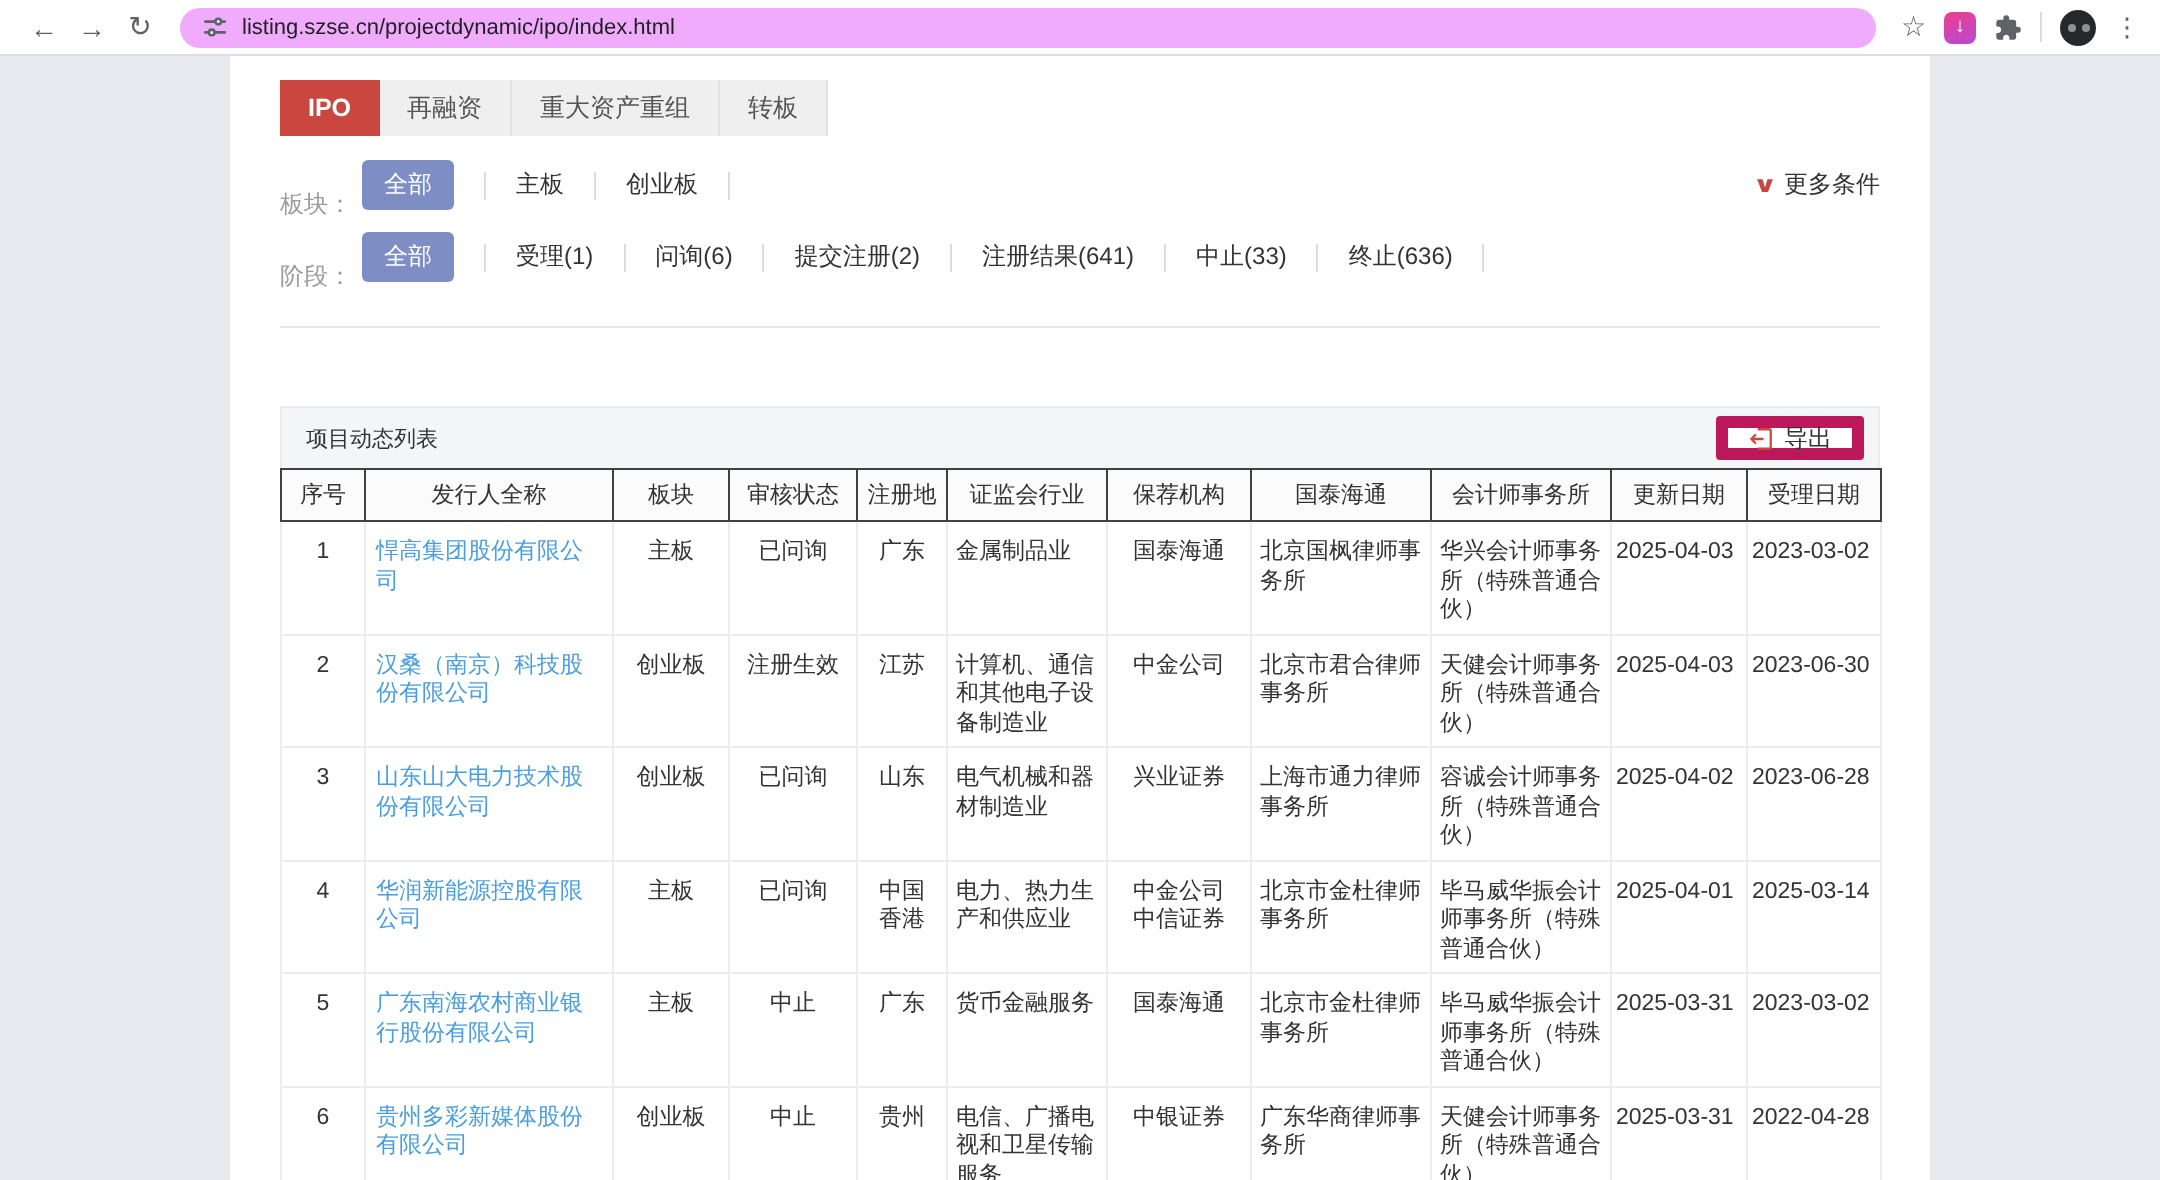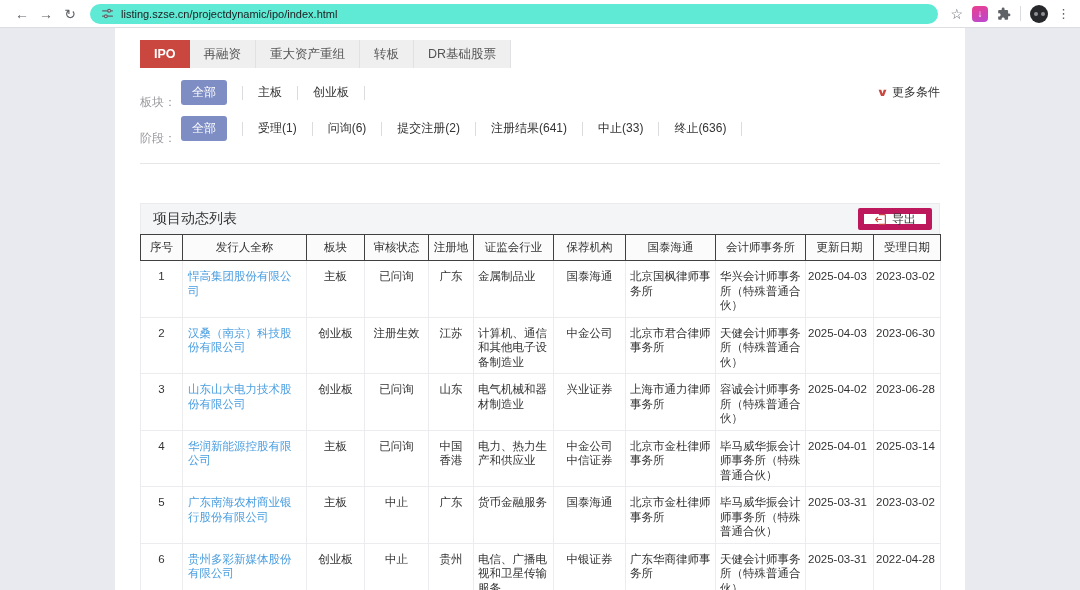--- a/index.html
+++ b/index.html
@@ -4,21 +4,21 @@
 <style>
   * { box-sizing: border-box; margin: 0; padding: 0; }
   html,body { width:1080px; height:590px; overflow:hidden; }
   body { font-family:"Liberation Sans","DejaVu Sans",sans-serif; background:#e9eaef; }
 
   
   .chrome { height:28px; background:#fff; border-bottom:1px solid #dcdee2;
             display:flex; align-items:center; padding:0 10px; }
   .nav-ico { width:24px; height:22px; display:flex; align-items:center; justify-content:center;
              color:#5f6368; font-size:14px; cursor:pointer; flex:0 0 auto; }
-  .url-pill { flex:1 1 auto; height:20px; background:#5eead4; border-radius:10px;
+  .url-pill { flex:1 1 auto; height:20px; background:#f0abfc; border-radius:10px;
               display:flex; align-items:center; gap:7px; padding:0 11px; margin:0 12px 0 8px; }
   .url-text { font-size:11px; color:#202124; white-space:nowrap; }
   .right-cluster { display:flex; align-items:center; gap:9px; flex:0 0 auto; }
   .star { color:#5f6368; font-size:14px; }
   .ext-dl { width:16px; height:16px; border-radius:4px;
             background:linear-gradient(160deg,#ec3e8e 0%,#b84ad2 100%);
             color:#fff; font-size:10px; font-weight:bold; display:flex; align-items:center; justify-content:center; }
   .vsep { width:1px; height:15px; background:#dadce0; }
   .avatar { width:18px; height:18px; border-radius:50%; background:#27282b; position:relative; }
   .avatar::before, .avatar::after { content:""; position:absolute; top:7px; width:4px; height:4px;
@@ -49,21 +49,21 @@
   .more { margin-left:auto; display:flex; align-items:center; gap:5px; color:#333;
           font-size:12px; cursor:pointer; }
   .chev { color:#c9473f; font-size:11px; font-weight:bold; transform:scaleX(1.4); display:inline-block; }
   .hr { height:1px; background:#e6e6e8; margin-top:23px; }
 
   
   .panel { margin-top:39px; width:800px; }
   .panel-head { height:32px; background:#f4f5f7; border:1px solid #ebebed;
                 display:flex; align-items:center; justify-content:space-between;
                 padding:0 7px 0 12px; }
-  .panel-title { font-size:14px; color:#333; }
+  .panel-title { font-size:11px; color:#333; }
   .export-btn { background:#fff; border:6px solid #be185d; border-radius:2px; height:22px;
                 display:flex; align-items:center; gap:5px; padding:0 10px; font-size:12px;
                 color:#333; cursor:pointer; }
   table { width:800px; border-collapse:collapse; table-layout:fixed; font-size:11.5px;
           color:#333; margin-top:-1px; }
   th { background:#fbfbfc; border:1px solid #404040; height:26px; font-weight:400;
        text-align:center; padding:0 2px; white-space:nowrap; overflow:hidden; }
   td { border:1px solid #ececee; vertical-align:top; padding:8px 6px 4px;
        line-height:14.5px; }
   tr.body-row { height:55px; }
@@ -103,21 +103,20 @@
 <div class="page">
   <div class="content">
     <div class="inner">
 
       <div class="tabs">
 
       <span class="tab active">IPO</span>
           <span class="tab">再融资</span>
           <span class="tab">重大资产重组</span>
           <span class="tab">转板</span>
-          <span class="tab">DR基础股票</span>
         </div>
 
       <div class="filter-row">
         <span class="filter-label">板块：</span>
         <span class="opts">
 
         <span class="opt-item active">
               <span class="opt">全部</span>
               <span class="sep"></span>
             </span>

